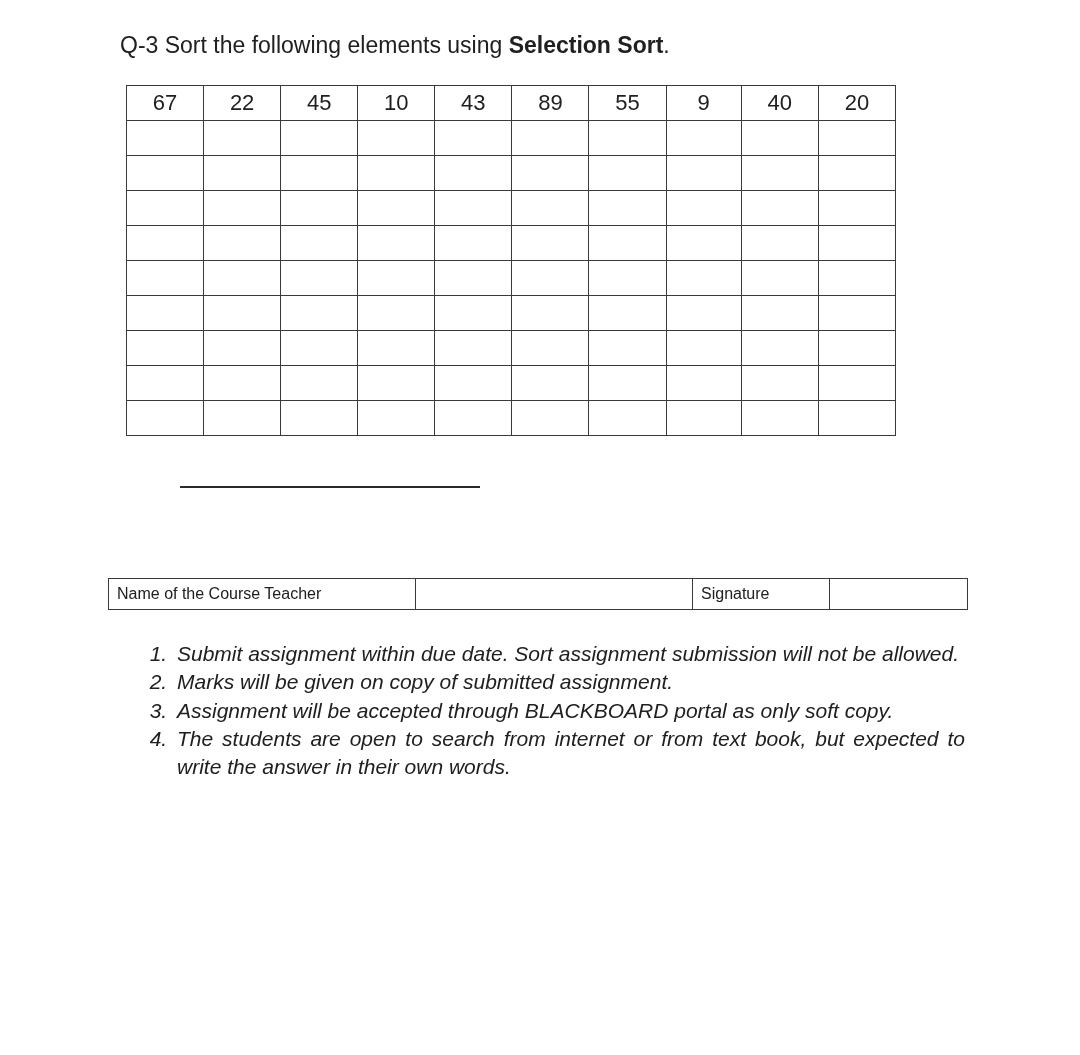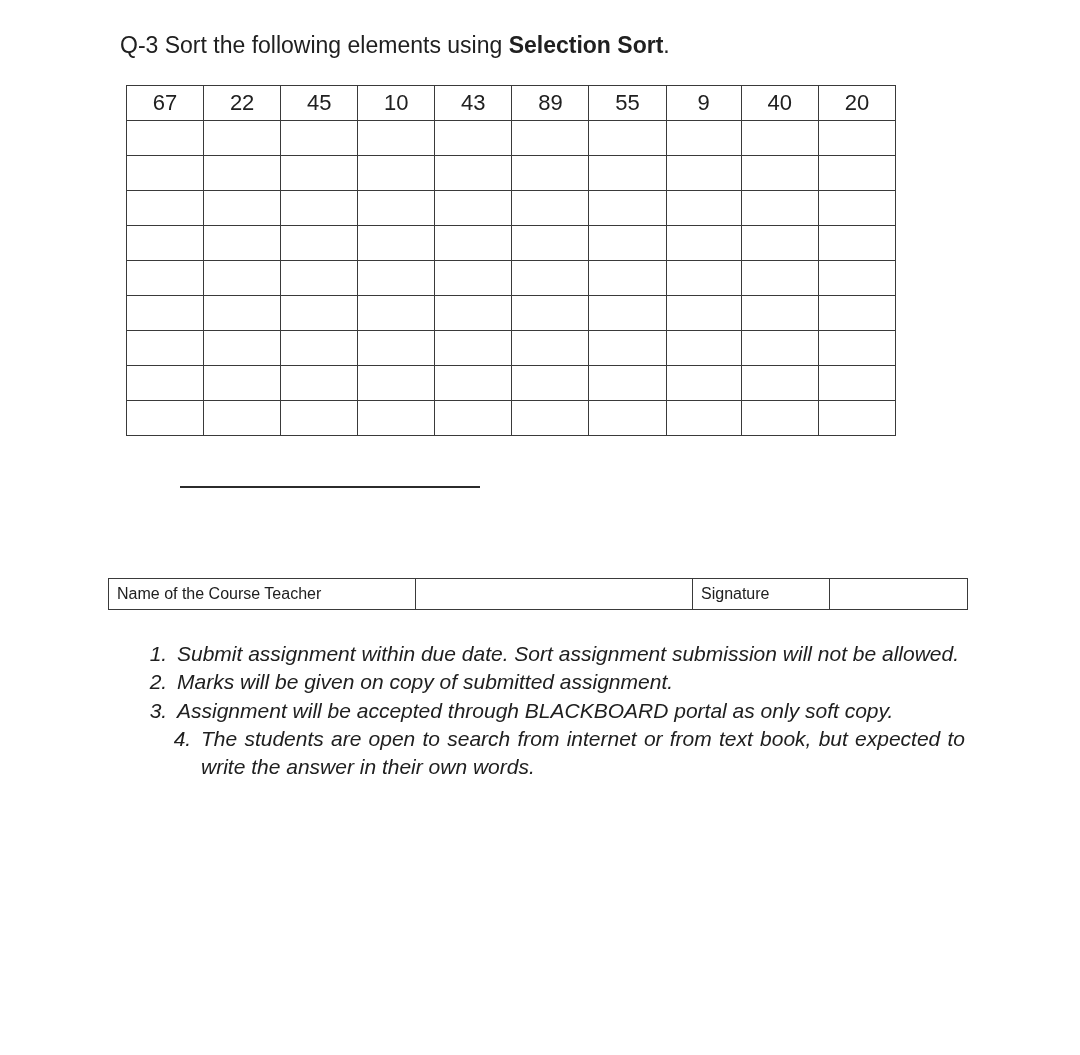--- a/index.html
+++ b/index.html
@@ -71,21 +71,21 @@
     margin: 0 0 4px 0;
   }
   ol.notes {
     margin: 0;
     padding-left: 58px;
     font-style: italic;
     font-size: 21px;
     line-height: 1.35;
   }
   ol.notes li { padding-left: 4px; }
-  ol.notes li.justify { text-align: justify; margin-left: 24px; }
+  ol.notes li.justify { text-align: justify; }
 </style>
 </head>
 <body>
 
 <div class="page">
 
   <p class="q-heading">
     <span>Q-3 Sort the following elements using </span><span class="bold">Selection Sort</span><span>.</span>
   </p>
 

